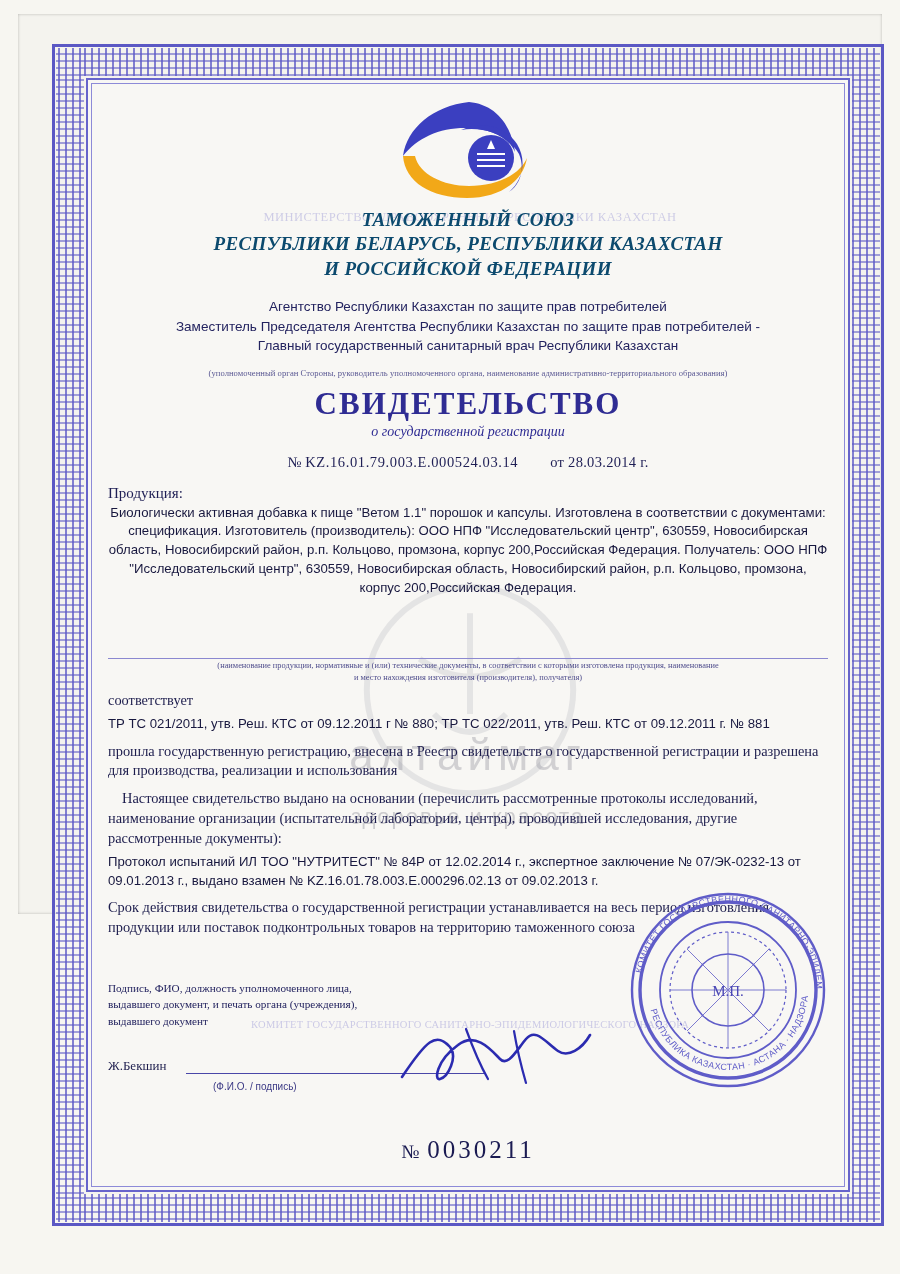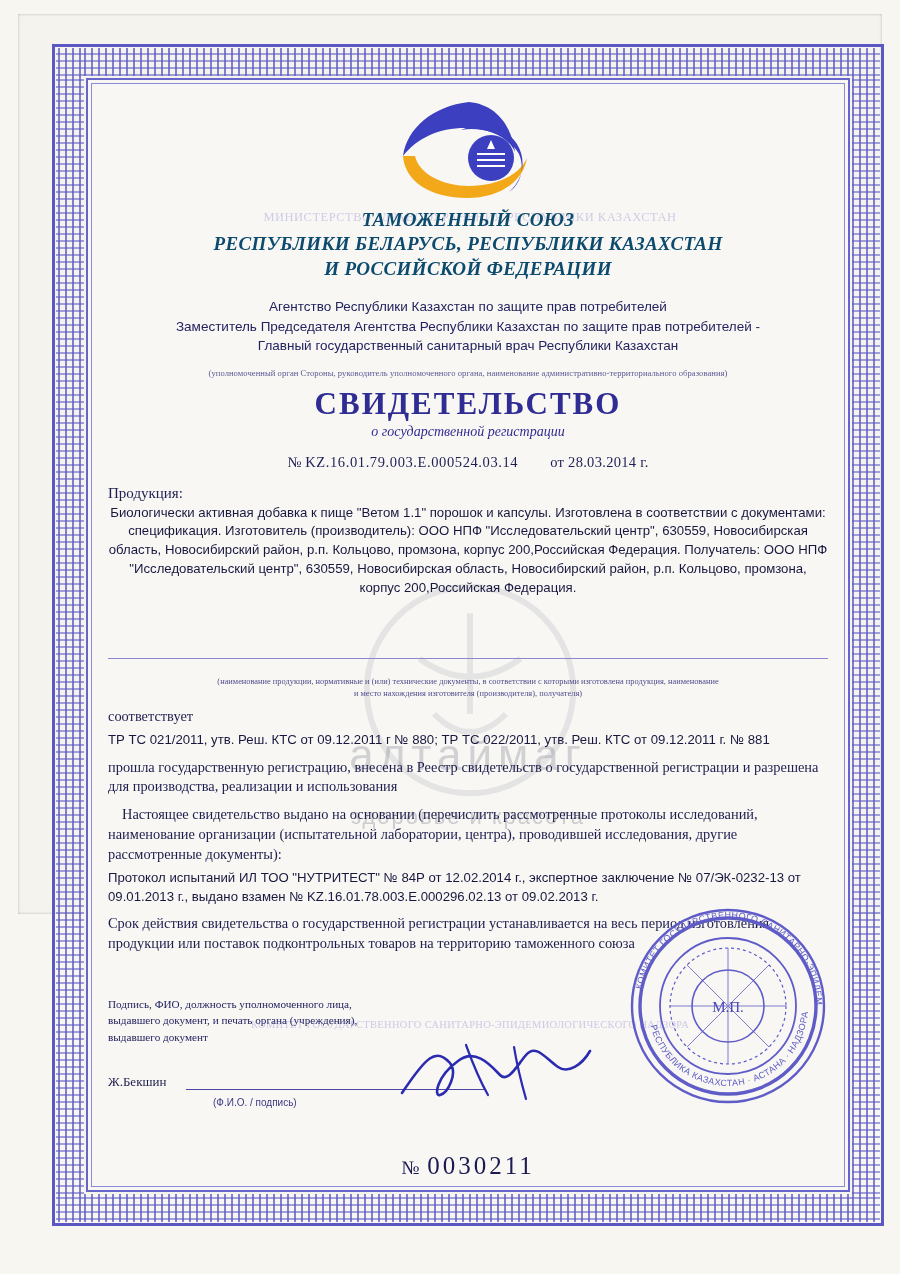--- a/index.html
+++ b/index.html
@@ -210,21 +210,21 @@
     height: 1px;
   }
   .rule-space { height: 54px; }
 
   .caption {
     text-align: center;
     font-family: "Liberation Serif", serif;
     font-size: 8.4px;
     color: #4f4d8c;
     line-height: 1.35;
-    margin-top: 17px;
+    margin-top: 1px;
   }
 
   .serif-block {
     font-family: "Liberation Serif", serif;
     font-size: 14.4px;
     line-height: 1.38;
     color: #1d1d4d;
     margin-top: 8px;
   }
 

